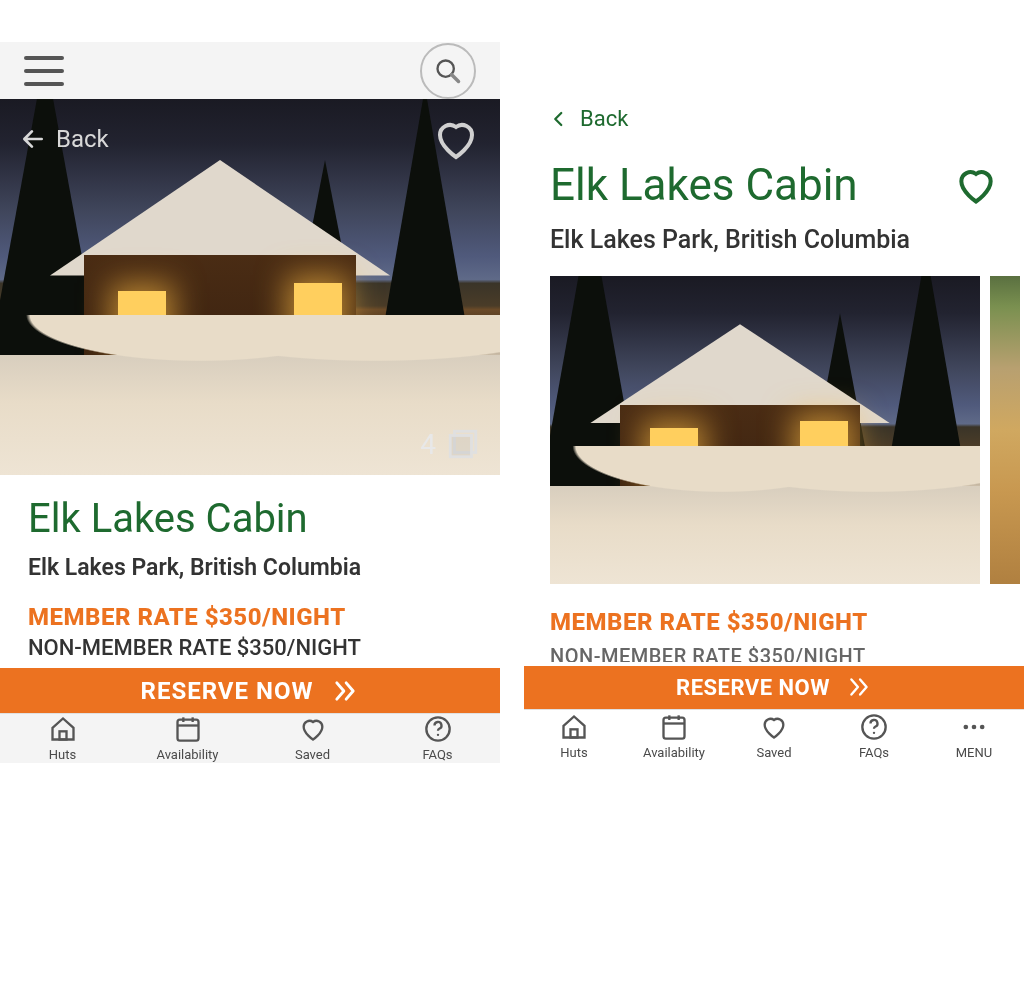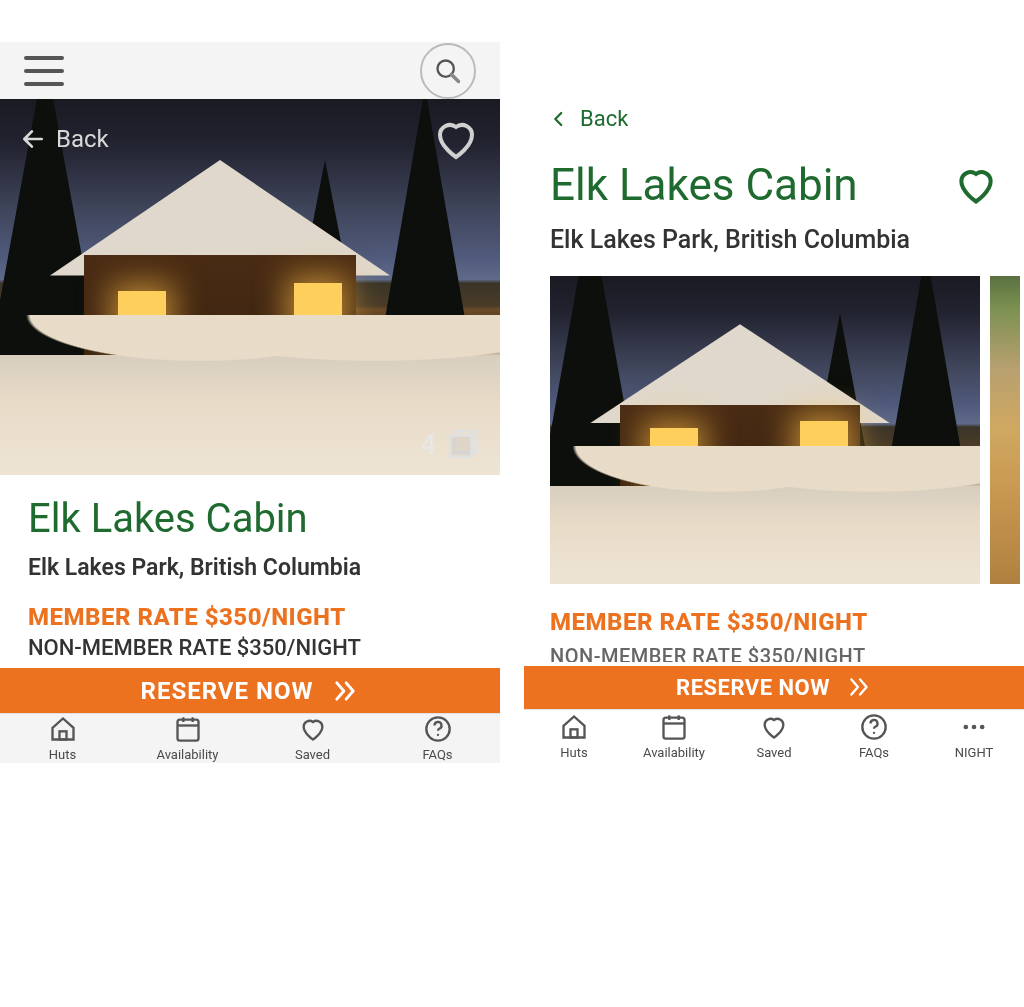--- a/index.html
+++ b/index.html
@@ -382,16 +382,16 @@
           <circle cx="12" cy="17" r="1" fill="#555"></circle>
         </svg>
       <span>FAQs</span>
     </div>
     <div class="nav-item">
       <svg viewBox="0 0 24 24">
           <circle cx="5" cy="12" r="2" fill="#555"></circle>
           <circle cx="12" cy="12" r="2" fill="#555"></circle>
           <circle cx="19" cy="12" r="2" fill="#555"></circle>
         </svg>
-      <span>NIGHT</span>
+      <span>MENU</span>
     </div>
   </div>
 </div>
 
 </body></html>

